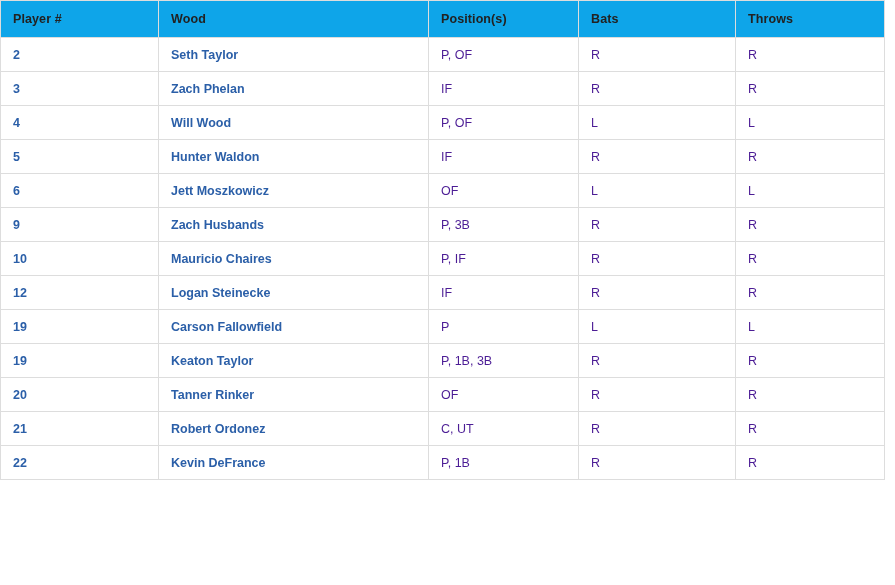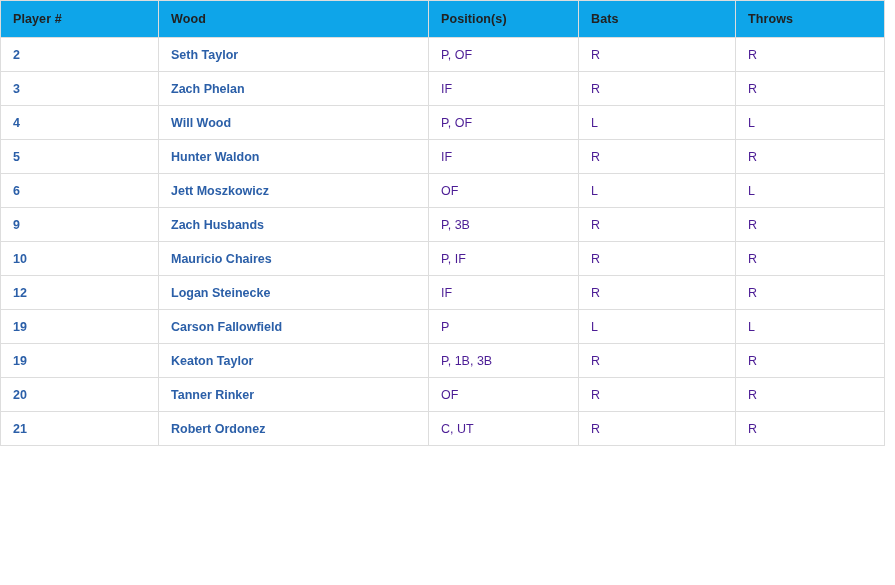--- a/index.html
+++ b/index.html
@@ -175,15 +175,22 @@
           <td class="cell-bats">R</td>
           <td class="cell-throws">R</td>
         </tr>
         <tr>
           <td class="cell-num"><a href="#">21</a></td>
           <td class="cell-name"><a href="#">Robert Ordonez</a></td>
           <td class="cell-pos">C, UT</td>
           <td class="cell-bats">R</td>
           <td class="cell-throws">R</td>
         </tr>
+        <tr>
+          <td class="cell-num"><a href="#">22</a></td>
+          <td class="cell-name"><a href="#">Kevin DeFrance</a></td>
+          <td class="cell-pos">P, 1B</td>
+          <td class="cell-bats">R</td>
+          <td class="cell-throws">R</td>
+        </tr>
       </tbody>
   </table>
 </div>
 
 </body></html>

